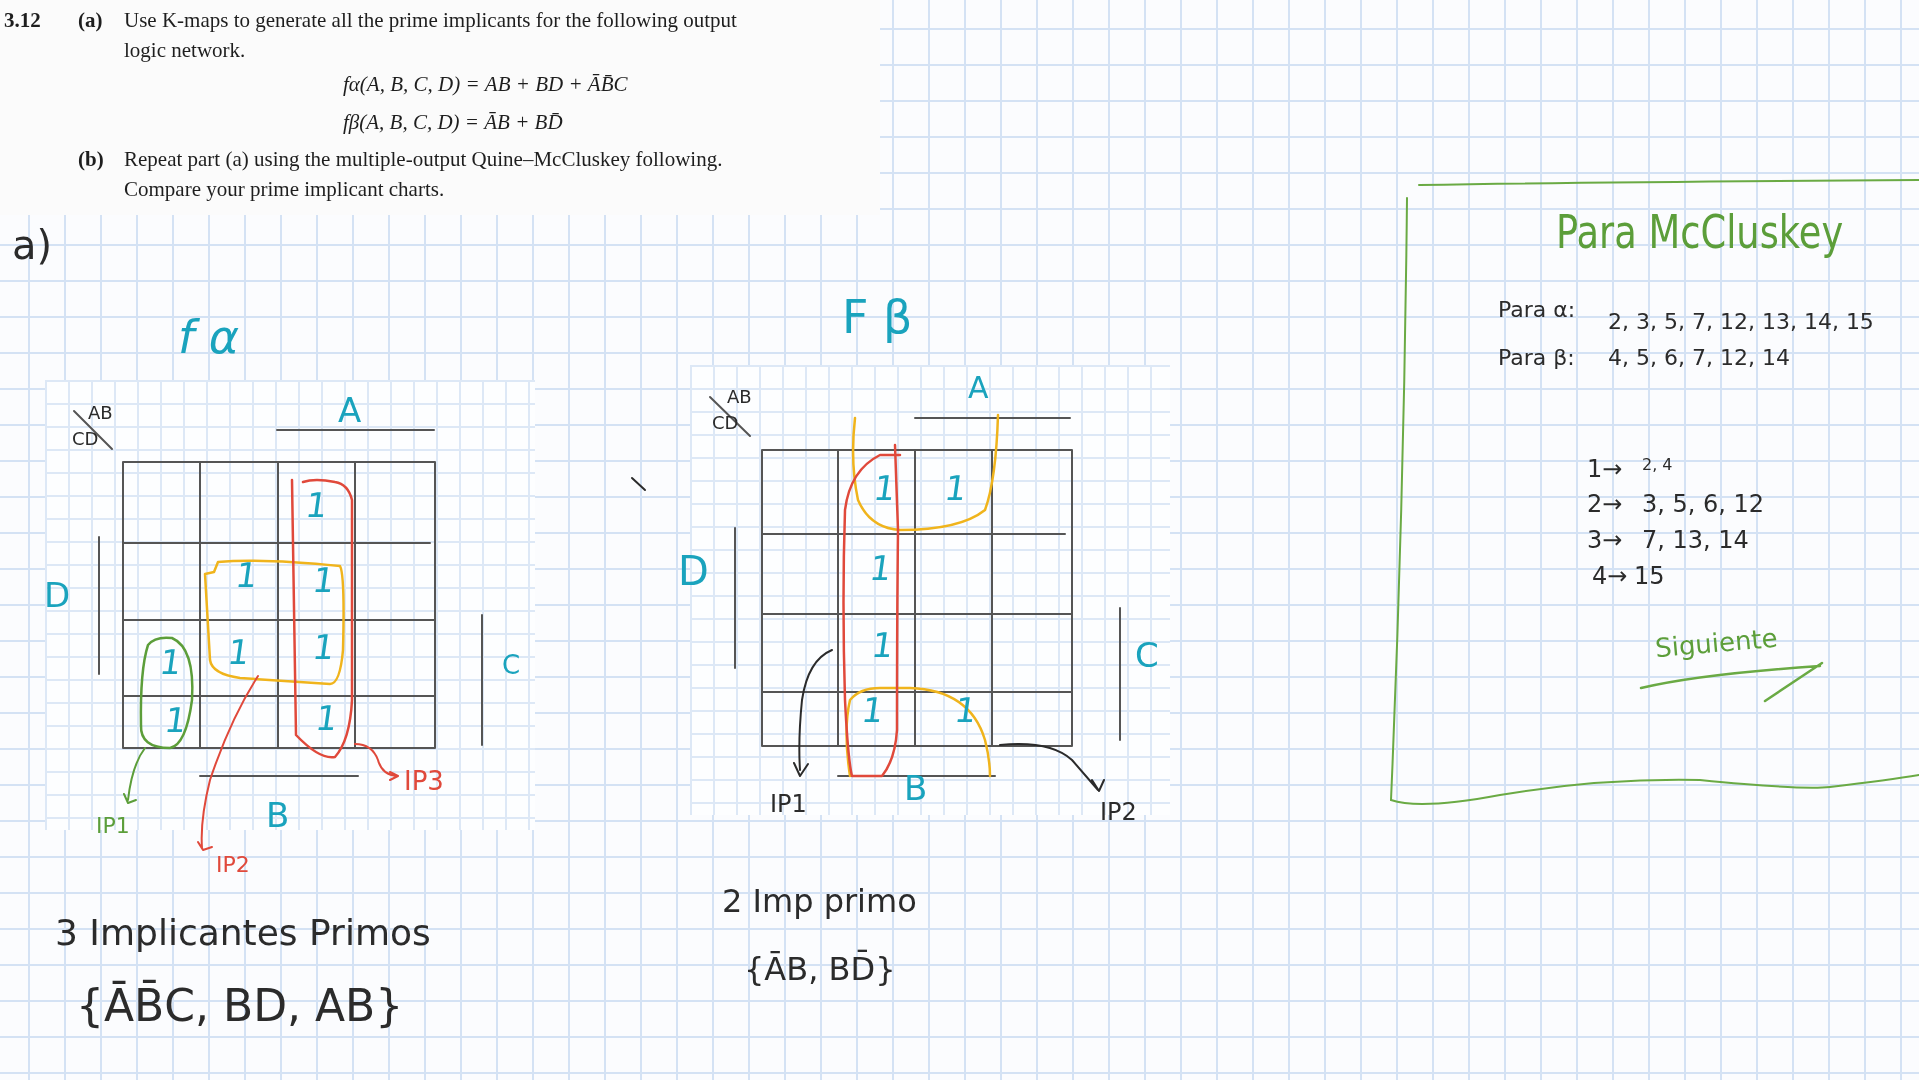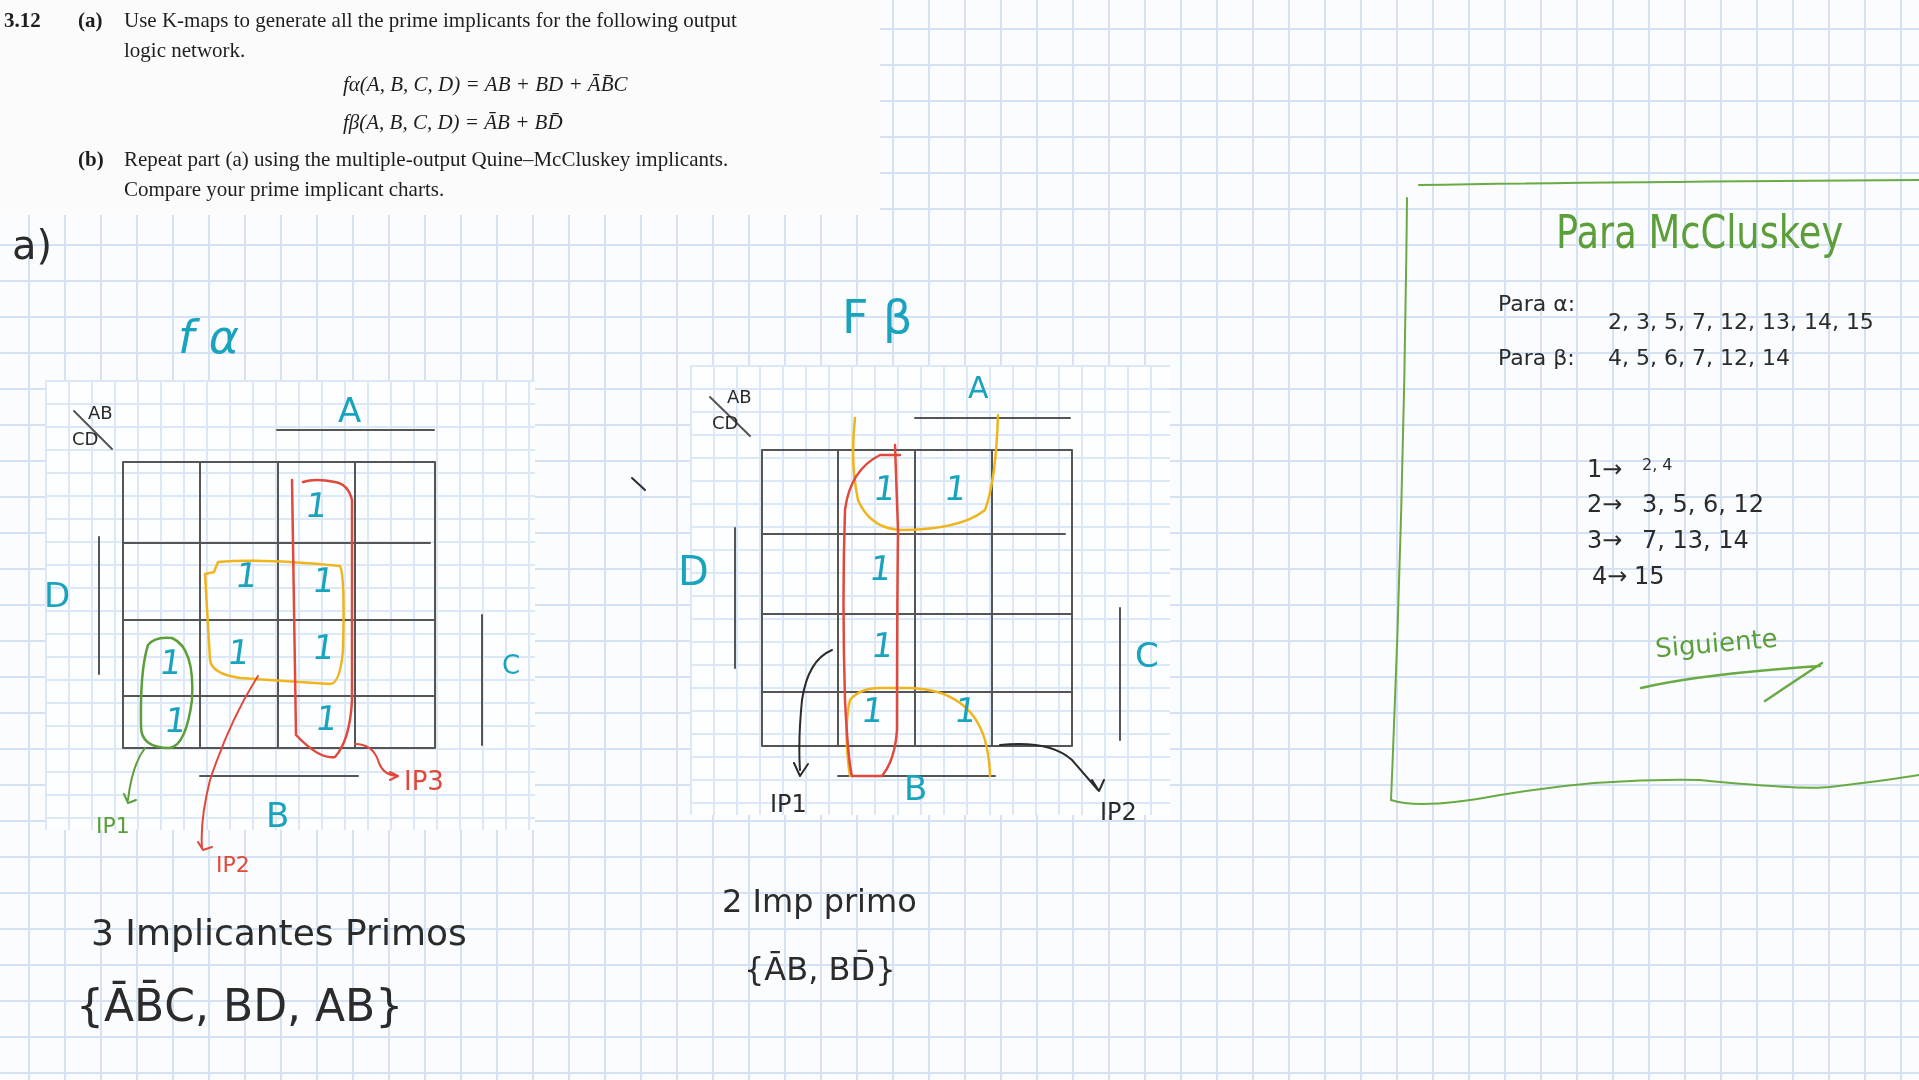--- a/index.html
+++ b/index.html
@@ -41,21 +41,21 @@
 <body>
 
 <div class="problem">
   <span class="num">3.12</span>
   <span class="pa">(a)</span>
   <span class="line" style="top:8px">Use K-maps to generate all the prime implicants for the following output</span>
   <span class="line" style="top:38px">logic network.</span>
   <span class="eq" style="top:72px">fα(A, B, C, D) = AB + BD + ĀB̄C</span>
   <span class="eq" style="top:110px">fβ(A, B, C, D) = ĀB + BD̄</span>
   <span class="pb">(b)</span>
-  <span class="line" style="top:147px">Repeat part (a) using the multiple-output Quine–McCluskey implicants.</span>
+  <span class="line" style="top:147px">Repeat part (a) using the multiple-output Quine–McCluskey following.</span>
   <span class="line" style="top:177px">Compare your prime implicant charts.</span>
 </div>
 
 <div class="paste" style="left:45px;top:380px;width:490px;height:450px;"></div>
 <div class="paste" style="left:690px;top:365px;width:480px;height:450px;"></div>
 
 <svg class="ink" width="1919" height="1080" viewBox="0 0 1919 1080">
   <g fill="none" stroke-linecap="round" stroke-linejoin="round">
 
     <g stroke="#555" stroke-width="2">
@@ -125,21 +125,21 @@
 <span class="cell1" style="left:236px;top:555px;">1</span>
 <span class="cell1" style="left:313px;top:560px;">1</span>
 <span class="cell1" style="left:228px;top:632px;">1</span>
 <span class="cell1" style="left:313px;top:627px;">1</span>
 <span class="cell1" style="left:160px;top:642px;">1</span>
 <span class="cell1" style="left:165px;top:700px;">1</span>
 <span class="cell1" style="left:316px;top:698px;">1</span>
 <span class="hw green" style="left:96px;top:813px;font-size:22px;">IP1</span>
 <span class="hw red" style="left:216px;top:852px;font-size:22px;">IP2</span>
 <span class="hw red" style="left:404px;top:766px;font-size:26px;">IP3</span>
-<span class="hw dark" style="left:55px;top:912px;font-size:36px;margin-left:36px;">3 Implicantes Primos</span>
+<span class="hw dark" style="left:55px;top:912px;font-size:36px;">3 Implicantes Primos</span>
 <span class="hw dark" style="left:76px;top:980px;font-size:44px;">{ĀB̄C, BD, AB}</span>
 
 <span class="hw cyan" style="left:842px;top:290px;font-size:46px;">F β</span>
 <span class="hw dark" style="left:727px;top:386px;font-size:18px;">AB</span>
 <span class="hw dark" style="left:712px;top:412px;font-size:18px;">CD</span>
 <span class="hw cyan" style="left:968px;top:370px;font-size:30px;">A</span>
 <span class="hw cyan" style="left:678px;top:548px;font-size:40px;">D</span>
 <span class="hw cyan" style="left:1135px;top:635px;font-size:34px;">C</span>
 <span class="hw cyan" style="left:904px;top:768px;font-size:34px;">B</span>
 <span class="cell1" style="left:874px;top:468px;">1</span>
@@ -148,21 +148,21 @@
 <span class="cell1" style="left:872px;top:625px;">1</span>
 <span class="cell1" style="left:862px;top:690px;">1</span>
 <span class="cell1" style="left:955px;top:690px;">1</span>
 <span class="hw dark" style="left:770px;top:790px;font-size:24px;">IP1</span>
 <span class="hw dark" style="left:1100px;top:798px;font-size:24px;">IP2</span>
 <span class="hw dark" style="left:722px;top:882px;font-size:32px;">2 Imp primo</span>
 <span class="hw dark" style="left:744px;top:950px;font-size:32px;">{ĀB, BD̄}</span>
 
 <div>
   <span class="hw green" style="left:1556px;top:205px;font-size:46px;transform:scaleX(0.8);transform-origin:left;">Para McCluskey</span>
-  <span class="hw dark" style="left:1498px;top:291px;font-size:22px;text-align:right;">Para α:</span>
+  <span class="hw dark" style="left:1498px;top:297px;font-size:22px;text-align:right;">Para α:</span>
   <span class="hw dark" style="left:1608px;top:309px;font-size:22px;">2, 3, 5, 7, 12, 13, 14, 15</span>
   <span class="hw dark" style="left:1498px;top:345px;font-size:22px;">Para β:</span>
   <span class="hw dark" style="left:1608px;top:345px;font-size:22px;">4, 5, 6, 7, 12, 14</span>
 
   <span class="hw dark" style="left:1587px;top:455px;font-size:24px;">1→</span>
   <span class="hw dark" style="left:1642px;top:455px;font-size:16px;">2, 4</span>
   <span class="hw dark" style="left:1587px;top:490px;font-size:24px;">2→</span>
   <span class="hw dark" style="left:1642px;top:490px;font-size:24px;">3, 5, 6, 12</span>
   <span class="hw dark" style="left:1587px;top:526px;font-size:24px;">3→</span>
   <span class="hw dark" style="left:1642px;top:526px;font-size:24px;">7, 13, 14</span>

